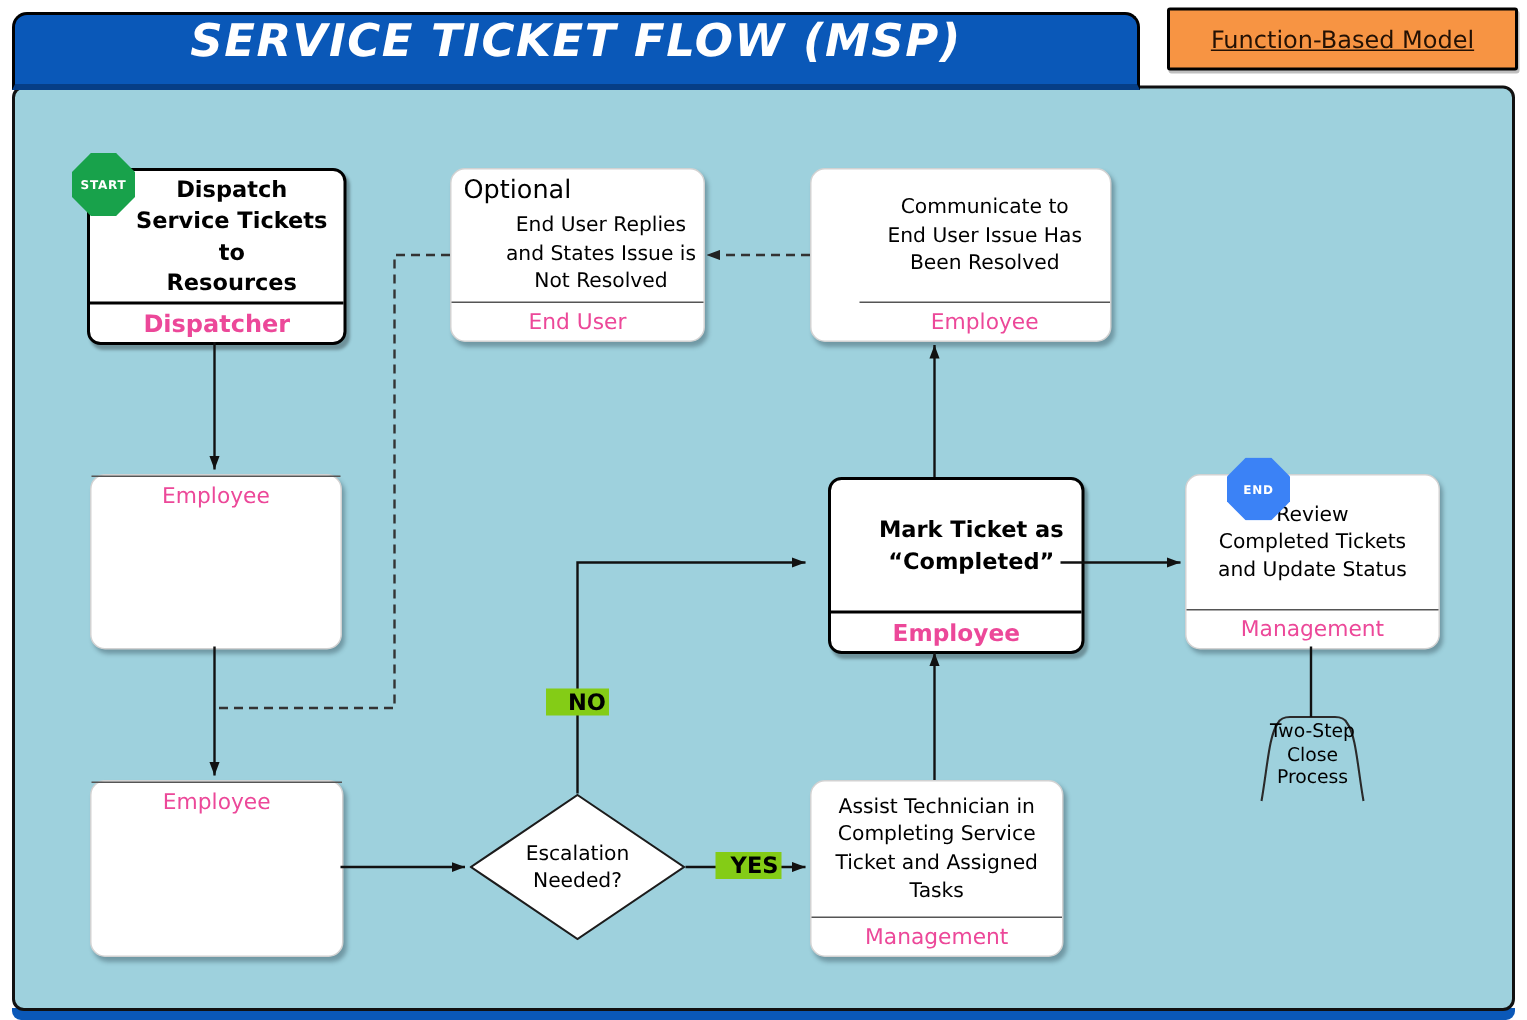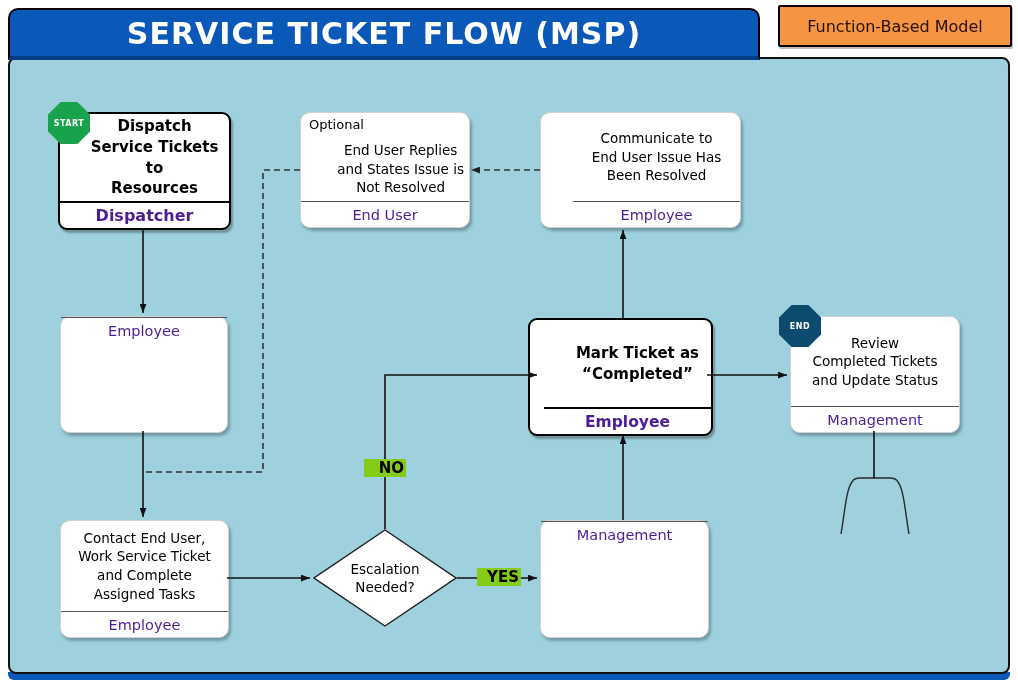--- a/index.html
+++ b/index.html
@@ -1,50 +1,50 @@
 <!DOCTYPE html>
 <html><head>
 <meta charset="utf-8">
 <style>
   html,body{margin:0;padding:0;background:#fff;font-family:"DejaVu Sans","Liberation Sans",sans-serif;}
   .stage{position:relative;width:1018px;height:680px;overflow:hidden;}
 
   
   .titlebar{position:absolute;left:8px;top:8px;width:748px;height:46px;background:#0a58b8;
             border:2px solid #000;border-bottom:4px solid #063e86;border-radius:10px 10px 0 0;
-            display:flex;align-items:center;justify-content:center;}
+            display:flex;align-items:flex-start;justify-content:center;font-style:italic;}
   .titlebar .t{color:#fff;font-size:30px;font-weight:bold;letter-spacing:1px;}
   .model-tag{position:absolute;left:778px;top:5px;width:230px;height:38px;background:#f79443;
              border:2px solid #000;border-radius:2px;display:flex;align-items:center;justify-content:center;
-             font-size:16px;color:#231104;box-shadow:1px 2px 0 rgba(0,0,0,.25);}
+             font-size:16px;color:#231104;box-shadow:1px 2px 0 rgba(0,0,0,.25);text-decoration:underline;}
 
   
   .canvas{position:absolute;left:8px;top:57px;width:998px;height:613px;background:#9ed1dd;
           border:2px solid #111;border-radius:8px;}
   .bluefoot{position:absolute;left:8px;top:672px;width:1002px;height:8px;background:#0a58b8;border-radius:0 0 6px 6px;}
 
   
   .node{position:absolute;background:#fff;border-radius:10px;border:1px solid #d2d2d2;
         box-shadow:2px 3px 3px rgba(30,50,60,.35);display:flex;flex-direction:column;z-index:2;}
   .node .body{flex:1;display:flex;align-items:center;justify-content:center;text-align:center;
               padding:2px 5px;font-size:13.5px;line-height:1.38;color:#000;}
   .node .body span{white-space:pre-line;}
   .node .role{border-top:1.5px solid #555;height:25px;display:flex;align-items:center;justify-content:center;
-              color:#4c1d95;font-size:14.5px;}
+              color:#ec4899;font-size:14.5px;}
   .node.bold{border:2.5px solid #000;border-radius:9px;box-shadow:2px 3px 2px rgba(0,0,0,.3);}
   .node.bold .body{font-weight:bold;font-size:15px;margin-left:20px;}
   .node.bold .role{font-weight:bold;border-top:2px solid #000;font-size:15.5px;}
-  .opt{position:absolute;top:4px;left:8px;font-size:13px;color:#000;}
+  .opt{position:absolute;top:4px;left:8px;font-size:17px;color:#000;}
 
   
   .badge{position:absolute;width:42px;height:42px;display:flex;align-items:center;justify-content:center;
          color:#fff;font-size:8px;font-weight:bold;letter-spacing:.5px;z-index:3;
          clip-path:polygon(30% 0%,70% 0%,100% 30%,100% 70%,70% 100%,30% 100%,0% 70%,0% 30%);}
   .badge.start{background:#18a24b;}
-  .badge.end{background:#0c4a6e;}
+  .badge.end{background:#3b82f6;margin-left:39px;}
 
   
   .diamond{position:absolute;left:313px;top:529px;width:144px;height:98px;z-index:2;}
   .diamond .txt{position:absolute;inset:0;display:flex;align-items:center;justify-content:center;
                 text-align:center;font-size:13.5px;line-height:1.35;}
   .diamond .txt span{white-space:pre-line;}
 
   
   .offpage{position:absolute;left:836px;top:477px;width:78px;height:58px;z-index:2;}
   .offpage .txt{position:absolute;inset:2px 6px 0 6px;display:flex;align-items:flex-start;justify-content:center;
@@ -96,66 +96,71 @@
 End User Issue Has
 Been Resolved</span>
       </div>
     <div class="role">Employee</div>
   </div>
 
   <div class="node" style="left:60px;top:316px;width:166px;height:115px;">
     <div class="role">Employee</div>
   </div>
 
-  <div class="node bold" style="left:528px;top:318px;width:167px;height:114px;padding-left:14px;">
+  <div class="node bold" style="left:552px;top:318px;width:167px;height:114px;">
     <div class="body">
         <span>Mark Ticket as
 “Completed”</span>
       </div>
     <div class="role">Employee</div>
   </div>
 
   <div class="node" style="left:790px;top:316px;width:168px;height:115px;">
     <div class="badge end" style="left:-12px;top:-12px;">END</div>
     <div class="body">
         <span>Review
 Completed Tickets
 and Update Status</span>
       </div>
     <div class="role">Management</div>
   </div>
 
   <div class="node" style="left:60px;top:520px;width:167px;height:116px;">
-    <div class="body">
-        <span>Contact End User,
-Work Service Ticket
-and Complete
-Assigned Tasks</span>
-      </div>
     <div class="role">Employee</div>
   </div>
 
   <div class="node" style="left:540px;top:520px;width:167px;height:116px;">
+    <div class="body">
+        <span>Assist Technician in
+Completing Service
+Ticket and Assigned
+Tasks</span>
+      </div>
     <div class="role">Management</div>
   </div>
 
   <div class="diamond">
     <svg width="144" height="98" viewBox="0 0 144 98">
       <polygon points="72,1 143,49 72,97 1,49" fill="#ffffff" stroke="#1c1c1c" stroke-width="1.4"></polygon>
     </svg>
     <div class="txt">
         <span>Escalation
 Needed?</span>
       </div>
   </div>
 
   <div class="offpage">
     <svg width="78" height="58" viewBox="0 0 78 58">
       <path d="M5,57 C9,34 10,13 16,5 Q18,1 24,1 L54,1 Q60,1 62,5 C68,13 69,34 73,57" fill="none" stroke="#2a2a2a" stroke-width="1.4"></path>
     </svg>
+    <div class="txt">
+        <span>Two-Step
+Close
+Process</span>
+      </div>
   </div>
 
   <svg class="wires">
     <defs>
       <marker id="arr" viewBox="0 0 8 6" refX="8" refY="3" markerWidth="9" markerHeight="7" markerUnits="userSpaceOnUse" orient="auto">
           <path d="M0,0 L8,3 L0,6 Z" fill="#111"></path>
         </marker>
       <marker id="arrd" viewBox="0 0 8 6" refX="8" refY="3" markerWidth="9" markerHeight="7" markerUnits="userSpaceOnUse" orient="auto">
           <path d="M0,0 L8,3 L0,6 Z" fill="#222"></path>
         </marker>

